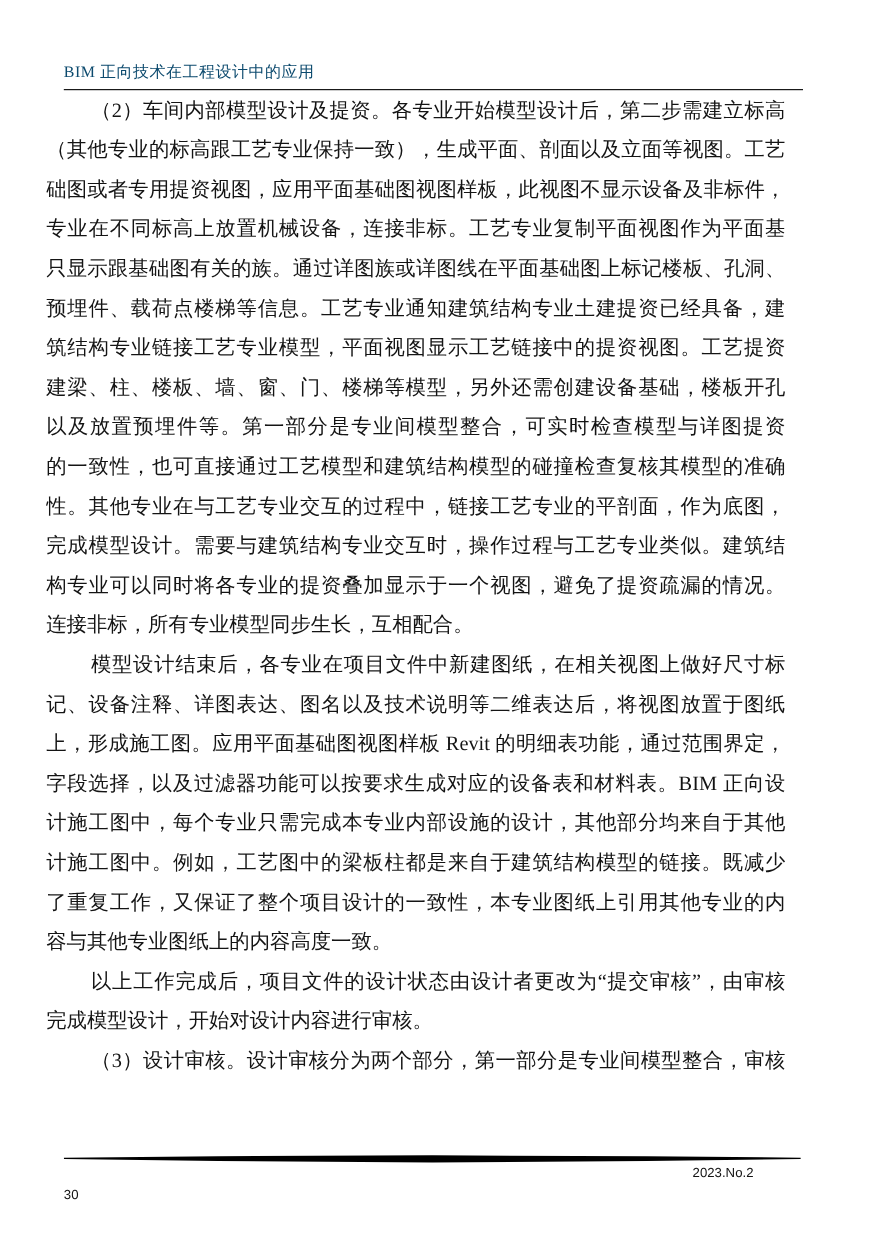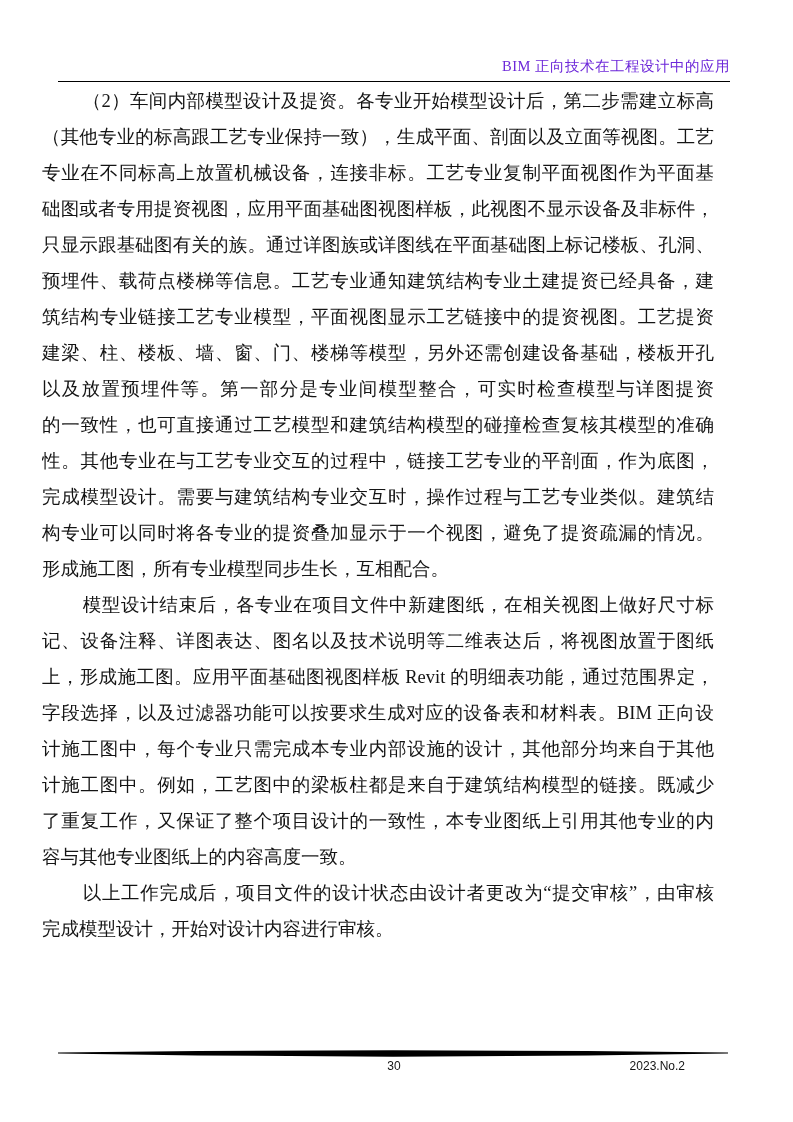--- a/index.html
+++ b/index.html
@@ -11,25 +11,25 @@
     font-family: "Liberation Serif", "DejaVu Serif", serif;
     color: #141414;
   }
   .page {
     position: absolute; inset: 0;
     background: #ffffff;
   }
   .header-title {
     position: absolute;
     top: 56px; left: 58px; width: 672px;
-    text-align: right;
+    text-align: left;
     font-size: 14.5px;
     line-height: 20px;
     letter-spacing: 0.5px;
-    color: #6d28d9;
+    color: #0c4a6e;
   }
   .header-rule {
     position: absolute;
     top: 81px; left: 58px; width: 672px;
     height: 1.4px;
     background: #000000;
   }
   .body-text {
     position: absolute;
     top: 83px; left: 42px; width: 672px;
@@ -57,62 +57,64 @@
     top: 1057px; left: 58px; width: 672px;
     height: 18px;
     font-family: "Liberation Sans", "DejaVu Sans", sans-serif;
     font-size: 12px;
     line-height: 18px;
     color: #141414;
   }
   .page-number {
     position: absolute;
     left: 0; width: 100%;
-    text-align: center;
+    text-align: left;
+    margin-top: 20px;
   }
   .issue-label {
     position: absolute;
     right: 45px;
     text-align: center;
   }
 </style>
 </head>
 <body>
 
 <div class="page">
 
   <div class="header-title">BIM 正向技术在工程设计中的应用</div>
 
   <div class="header-rule"></div>
 
   <div class="body-text" id="body-text">
       <div class="line indent">（2）车间内部模型设计及提资。各专业开始模型设计后，第二步需建立标高</div>
       <div class="line">（其他专业的标高跟工艺专业保持一致），生成平面、剖面以及立面等视图。工艺</div>
+      <div class="line">础图或者专用提资视图，应用平面基础图视图样板，此视图不显示设备及非标件，</div>
       <div class="line">专业在不同标高上放置机械设备，连接非标。工艺专业复制平面视图作为平面基</div>
-      <div class="line">础图或者专用提资视图，应用平面基础图视图样板，此视图不显示设备及非标件，</div>
       <div class="line">只显示跟基础图有关的族。通过详图族或详图线在平面基础图上标记楼板、孔洞、</div>
       <div class="line">预埋件、载荷点楼梯等信息。工艺专业通知建筑结构专业土建提资已经具备，建</div>
       <div class="line">筑结构专业链接工艺专业模型，平面视图显示工艺链接中的提资视图。工艺提资</div>
       <div class="line">建梁、柱、楼板、墙、窗、门、楼梯等模型，另外还需创建设备基础，楼板开孔</div>
       <div class="line">以及放置预埋件等。第一部分是专业间模型整合，可实时检查模型与详图提资</div>
       <div class="line">的一致性，也可直接通过工艺模型和建筑结构模型的碰撞检查复核其模型的准确</div>
       <div class="line">性。其他专业在与工艺专业交互的过程中，链接工艺专业的平剖面，作为底图，</div>
       <div class="line">完成模型设计。需要与建筑结构专业交互时，操作过程与工艺专业类似。建筑结</div>
       <div class="line">构专业可以同时将各专业的提资叠加显示于一个视图，避免了提资疏漏的情况。</div>
-      <div class="line para-end">形成施工图，所有专业模型同步生长，互相配合。</div>
+      <div class="line para-end">连接非标，所有专业模型同步生长，互相配合。</div>
       <div class="line indent">模型设计结束后，各专业在项目文件中新建图纸，在相关视图上做好尺寸标</div>
       <div class="line">记、设备注释、详图表达、图名以及技术说明等二维表达后，将视图放置于图纸</div>
       <div class="line">上，形成施工图。应用平面基础图视图样板 Revit 的明细表功能，通过范围界定，</div>
       <div class="line">字段选择，以及过滤器功能可以按要求生成对应的设备表和材料表。BIM 正向设</div>
       <div class="line">计施工图中，每个专业只需完成本专业内部设施的设计，其他部分均来自于其他</div>
       <div class="line">计施工图中。例如，工艺图中的梁板柱都是来自于建筑结构模型的链接。既减少</div>
       <div class="line">了重复工作，又保证了整个项目设计的一致性，本专业图纸上引用其他专业的内</div>
       <div class="line para-end">容与其他专业图纸上的内容高度一致。</div>
       <div class="line indent">以上工作完成后，项目文件的设计状态由设计者更改为“提交审核”，由审核</div>
       <div class="line para-end">完成模型设计，开始对设计内容进行审核。</div>
+      <div class="line indent">（3）设计审核。设计审核分为两个部分，第一部分是专业间模型整合，审核</div>
     </div>
 
   <svg class="footer-rule" viewBox="0 0 670 8" preserveAspectRatio="none">
     <polygon points="0,2.4 140,1.1 335,0.3 530,1.1 670,2.4 670,3.6 530,5.4 335,6.8 140,5.4 0,3.6" fill="#000000"></polygon>
   </svg>
 
   <div class="footer-row">
     <span class="page-number">30</span>
     <span class="issue-label">2023.No.2</span>
   </div>

